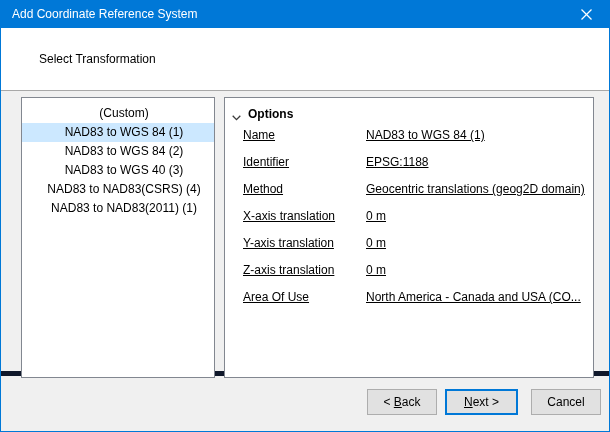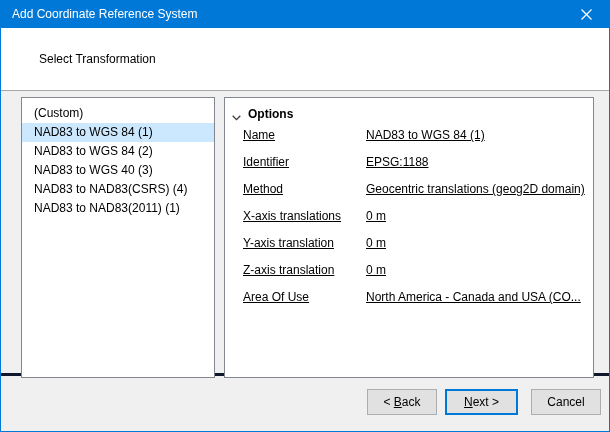--- a/index.html
+++ b/index.html
@@ -43,21 +43,21 @@
     position: absolute; left: 20px; top: 6px;
     width: 194px; height: 281px;
     background: #ffffff;
     border: 1px solid #828790;
     padding-top: 6px;
     overflow: hidden;
   }
   .list-item {
     height: 19px; line-height: 19px;
     padding-left: 12px;
-    white-space: nowrap; overflow: hidden;
+    white-space: nowrap; overflow: hidden; text-align: center;
   }
   .list-item.selected { background: #cce8ff; }
   .options-panel {
     position: absolute; left: 223px; top: 6px;
     width: 370px; height: 281px;
     background: #ffffff;
     border: 1px solid #828790;
     overflow: hidden;
   }
   .options-header {
@@ -70,21 +70,21 @@
   .opt-row {
     height: 27px; display: flex; align-items: flex-start;
     padding-left: 18px;
     text-decoration: underline;
   }
   .opt-label { width: 123px; flex: 0 0 123px; white-space: nowrap; }
   .opt-value { flex: 1 1 auto; white-space: nowrap; overflow: hidden; }
   
   .footer {
     flex: 0 0 48px;
-    border-top: 3px solid #0f172a;
+    border-top: 5px solid #0f172a;
     background: #f0f0f0;
     display: flex; justify-content: flex-end; align-items: flex-start;
     padding: 13px 8px 0 17px;
   }
   .btn {
     width: 70px; height: 26px;
     background: #e1e1e1;
     border: 1px solid #adadad;
     font-family: inherit; font-size: 12px; color: #000;
     padding: 0; text-align: center;
@@ -141,21 +141,21 @@
           </div>
           <div class="opt-row">
             <span class="opt-label">Identifier</span>
             <span class="opt-value">EPSG:1188</span>
           </div>
           <div class="opt-row">
             <span class="opt-label">Method</span>
             <span class="opt-value">Geocentric translations (geog2D domain)</span>
           </div>
           <div class="opt-row">
-            <span class="opt-label">X-axis translations</span>
+            <span class="opt-label">X-axis translation</span>
             <span class="opt-value">0 m</span>
           </div>
           <div class="opt-row">
             <span class="opt-label">Y-axis translation</span>
             <span class="opt-value">0 m</span>
           </div>
           <div class="opt-row">
             <span class="opt-label">Z-axis translation</span>
             <span class="opt-value">0 m</span>
           </div>

